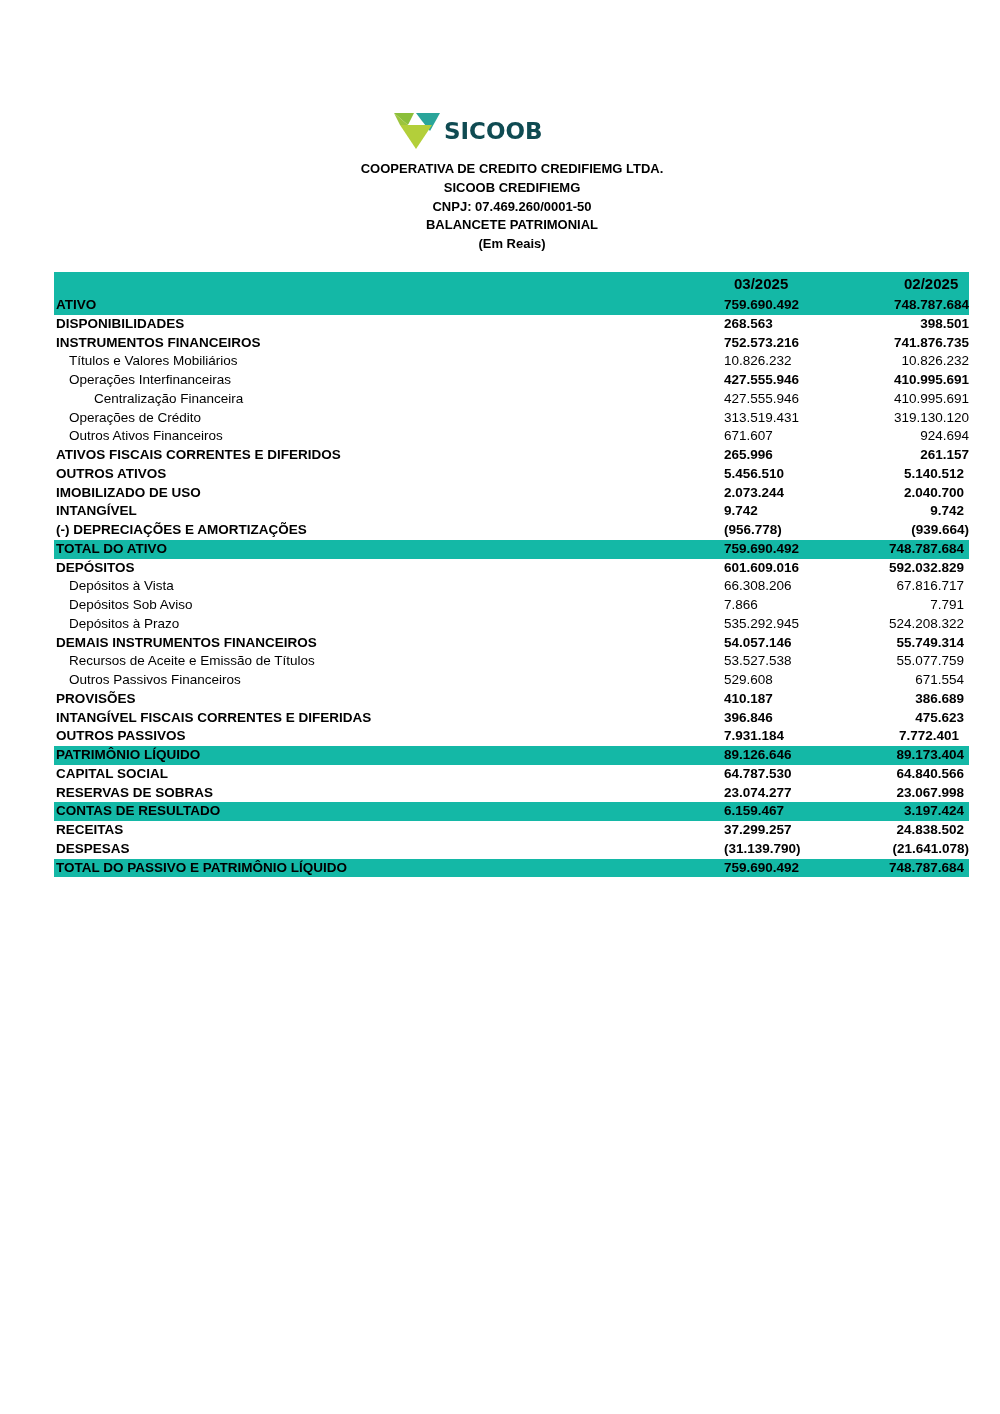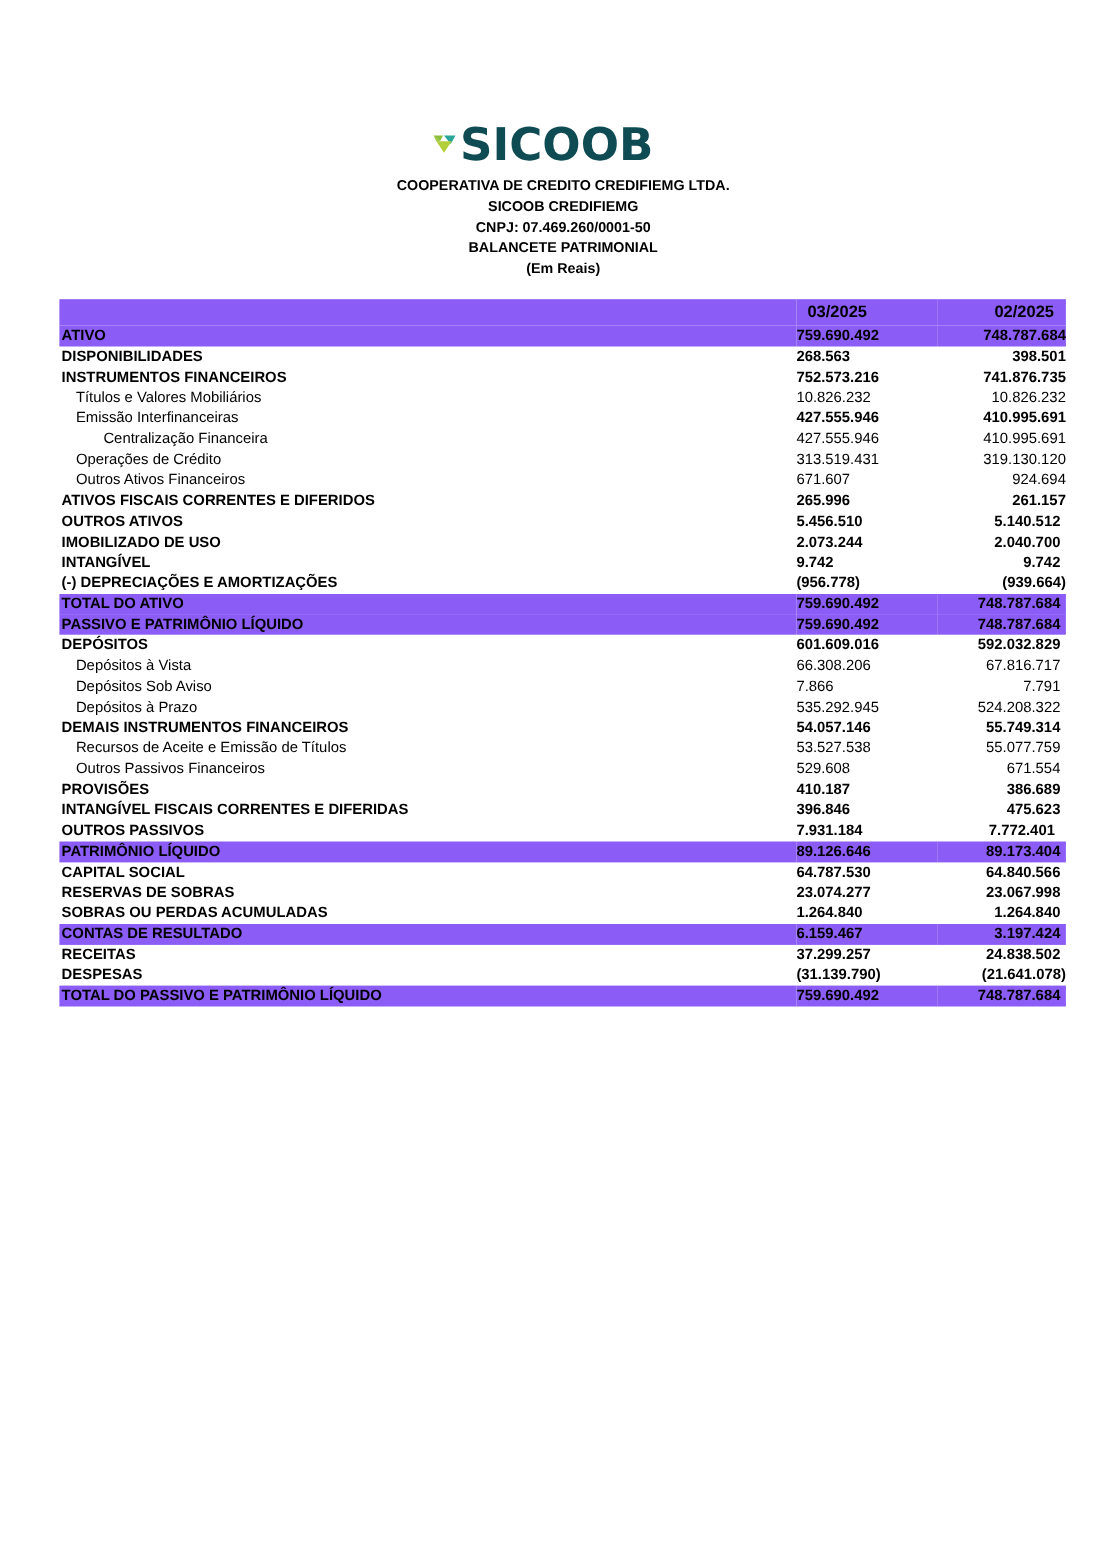--- a/index.html
+++ b/index.html
@@ -1,27 +1,27 @@
 <!DOCTYPE html>
 <html><head>
 <meta charset="utf-8">
 <style>
   html, body { margin: 0; padding: 0; background: #ffffff; }
   body { width: 1000px; height: 1414px; position: relative; font-family: "Liberation Sans", sans-serif; color: #000; }
   .logo { position: absolute; left: 394px; top: 110px; width: 200px; height: 42px; display: flex; align-items: center; }
   .logo svg { display: block; }
-  .logo-text { font-family: "DejaVu Sans", sans-serif; font-weight: bold; font-size: 41px; color: #0f4b52; letter-spacing: 0px; margin-left: 4px; line-height: 1; }
+  .logo-text { font-family: "DejaVu Sans", sans-serif; font-weight: bold; font-size: 23px; color: #0f4b52; letter-spacing: 0px; margin-left: 4px; line-height: 1; }
   .header { position: absolute; left: 0; top: 160px; width: 1024px; text-align: center; font-weight: bold; font-size: 13px; line-height: 18.8px; }
   .header div { white-space: nowrap; }
   table.bal { position: absolute; left: 54px; top: 272px; width: 915px; border-collapse: collapse; font-size: 13.5px; }
   table.bal td { padding: 0; height: 18.75px; line-height: 18.75px; white-space: nowrap; }
   .c-label { width: 630px; padding-left: 2px !important; margin-top: 36px; }
   .c-v1 { width: 118px; text-align: left; }
   .c-v2 { text-align: right; margin-top: 44px; }
-  tr.gray td { background: #8b5cf6; }
+  tr.gray td { background: #14b8a6; }
   tr.hdr td { height: 22px; line-height: 24px; font-weight: bold; font-size: 15px; }
   tr.hdr .c-v1 { text-align: left; padding-left: 10px; }
   tr.hdr .c-v2 { text-align: left; padding-left: 52px; }
   tr.b td { font-weight: bold; }
   .ind1 { padding-left: 15px !important; }
   .ind2 { padding-left: 40px !important; }
 </style>
 </head>
 <body>
 
@@ -65,21 +65,21 @@
         <td class="c-label">INSTRUMENTOS FINANCEIROS</td>
         <td class="c-v1">752.573.216</td>
         <td class="c-v2">741.876.735</td>
       </tr>
   <tr>
         <td class="c-label ind1">Títulos e Valores Mobiliários</td>
         <td class="c-v1">10.826.232</td>
         <td class="c-v2">10.826.232</td>
       </tr>
   <tr>
-        <td class="c-label ind1">Emissão Interfinanceiras</td>
+        <td class="c-label ind1">Operações Interfinanceiras</td>
         <td class="c-v1" style="font-weight:bold">427.555.946</td>
         <td class="c-v2" style="font-weight:bold">410.995.691</td>
       </tr>
   <tr>
         <td class="c-label ind2">Centralização Financeira</td>
         <td class="c-v1">427.555.946</td>
         <td class="c-v2">410.995.691</td>
       </tr>
   <tr>
         <td class="c-label ind1">Operações de Crédito</td>
@@ -114,25 +114,20 @@
   <tr class="b">
         <td class="c-label">(-) DEPRECIAÇÕES E AMORTIZAÇÕES</td>
         <td class="c-v1" style="padding-right:0">(956.778)</td>
         <td class="c-v2">(939.664)</td>
       </tr>
   <tr class="b gray">
         <td class="c-label">TOTAL DO ATIVO</td>
         <td class="c-v1">759.690.492</td>
         <td class="c-v2" style="padding-right:5px">748.787.684</td>
       </tr>
-  <tr class="b gray">
-        <td class="c-label">PASSIVO E PATRIMÔNIO LÍQUIDO</td>
-        <td class="c-v1">759.690.492</td>
-        <td class="c-v2" style="padding-right:5px">748.787.684</td>
-      </tr>
   <tr class="b">
         <td class="c-label">DEPÓSITOS</td>
         <td class="c-v1">601.609.016</td>
         <td class="c-v2" style="padding-right:5px">592.032.829</td>
       </tr>
   <tr>
         <td class="c-label ind1">Depósitos à Vista</td>
         <td class="c-v1">66.308.206</td>
         <td class="c-v2" style="padding-right:5px">67.816.717</td>
       </tr>
@@ -184,25 +179,20 @@
   <tr class="b">
         <td class="c-label">CAPITAL SOCIAL</td>
         <td class="c-v1">64.787.530</td>
         <td class="c-v2" style="padding-right:5px">64.840.566</td>
       </tr>
   <tr class="b">
         <td class="c-label">RESERVAS DE SOBRAS</td>
         <td class="c-v1">23.074.277</td>
         <td class="c-v2" style="padding-right:5px">23.067.998</td>
       </tr>
-  <tr class="b">
-        <td class="c-label">SOBRAS OU PERDAS ACUMULADAS</td>
-        <td class="c-v1">1.264.840</td>
-        <td class="c-v2" style="padding-right:5px">1.264.840</td>
-      </tr>
   <tr class="b gray">
         <td class="c-label">CONTAS DE RESULTADO</td>
         <td class="c-v1" style="padding-right:0">6.159.467</td>
         <td class="c-v2" style="padding-right:5px">3.197.424</td>
       </tr>
   <tr class="b">
         <td class="c-label">RECEITAS</td>
         <td class="c-v1">37.299.257</td>
         <td class="c-v2" style="padding-right:5px">24.838.502</td>
       </tr>

